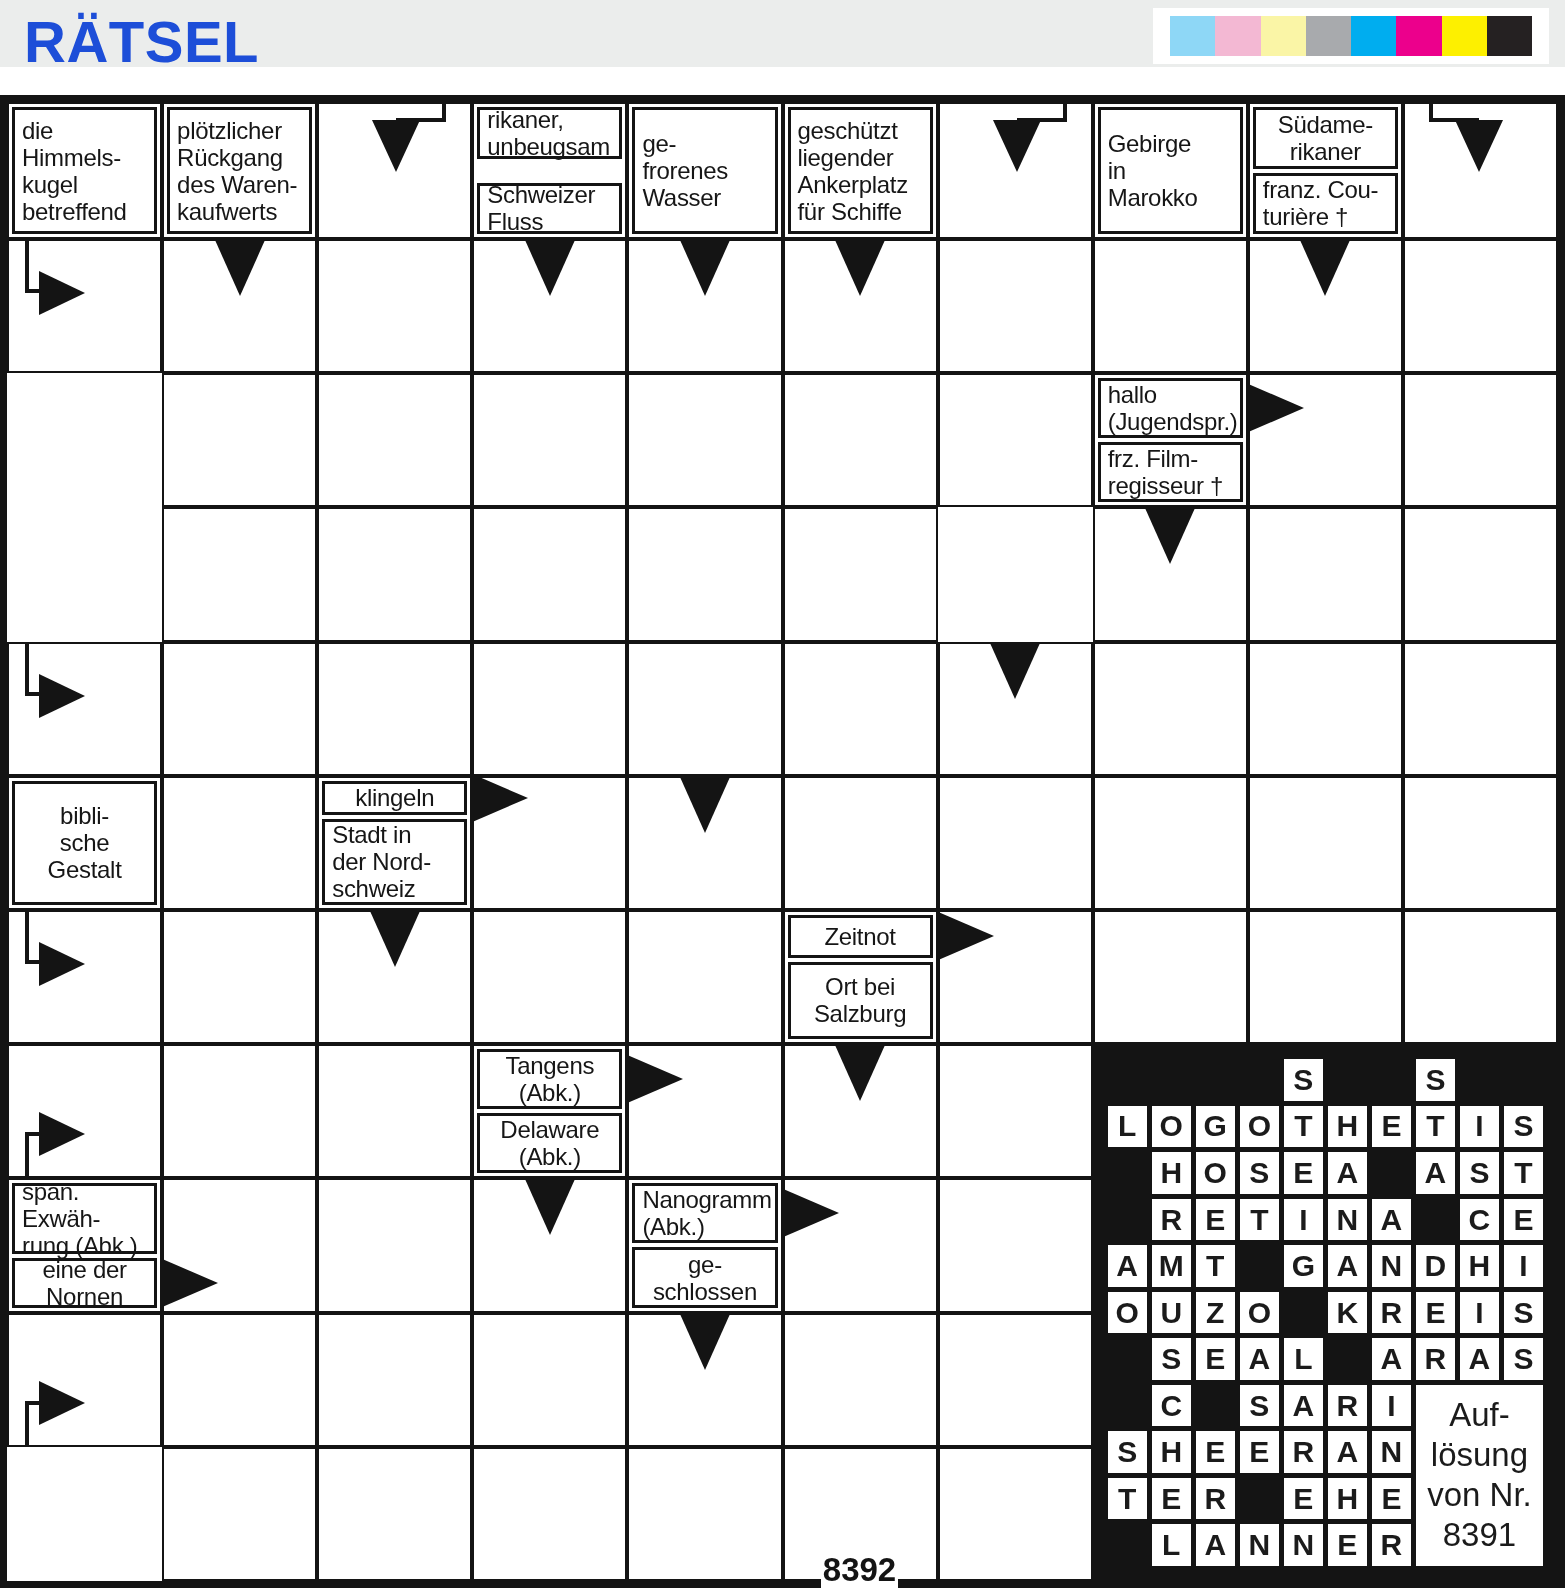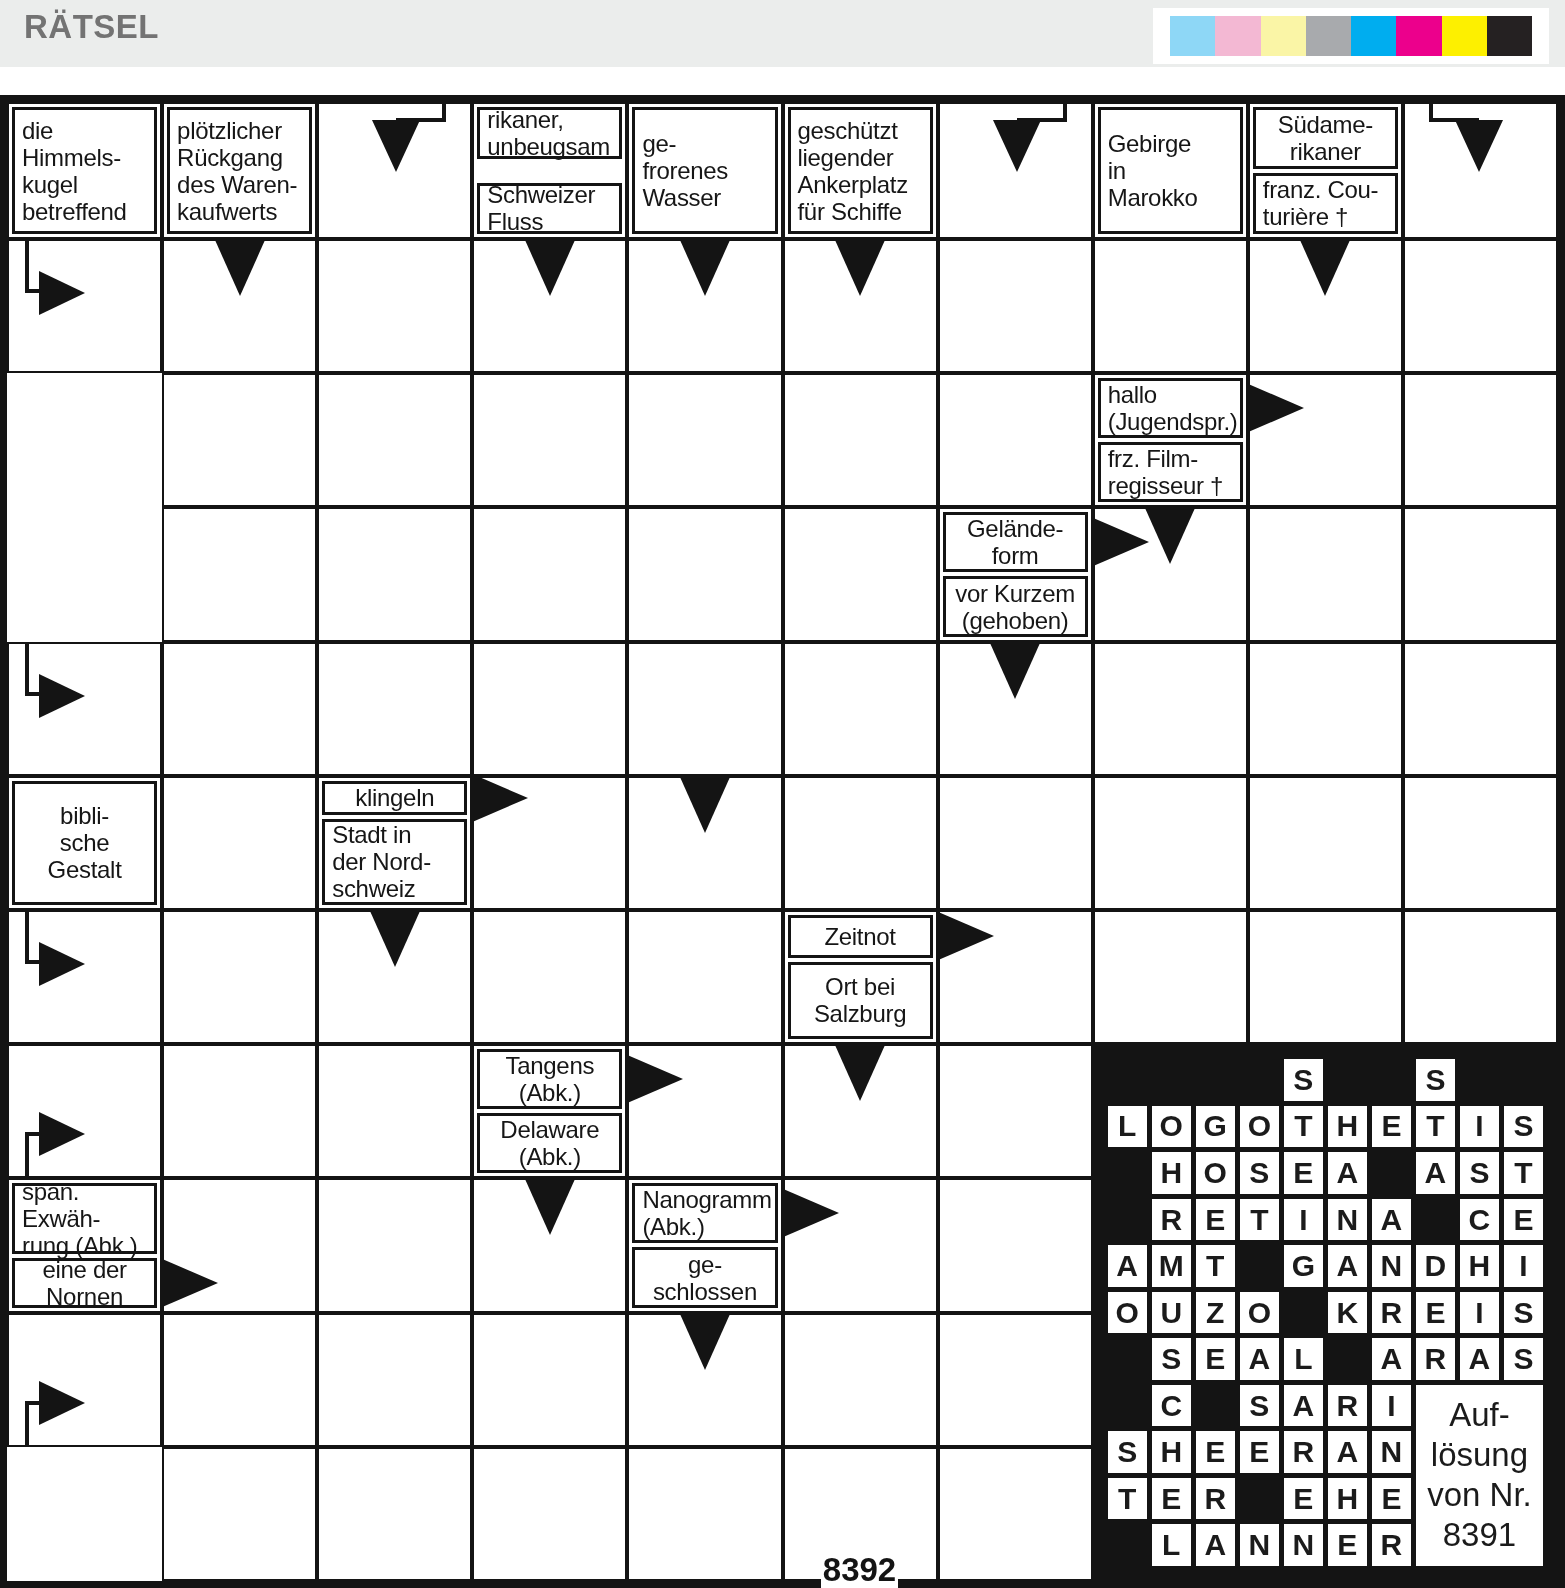--- a/index.html
+++ b/index.html
@@ -1,22 +1,22 @@
 <!DOCTYPE html>
 <html><head>
 <meta charset="utf-8">
 <style>
   html,body{margin:0;padding:0;background:#fff;}
   body{width:1565px;height:1588px;position:relative;overflow:hidden;
        font-family:"Liberation Sans", sans-serif;color:#161616;}
 
   
   .band{position:absolute;left:0;top:0;width:1565px;height:67px;background:#ebedec;}
-  .title{position:absolute;left:24px;top:8px;font-size:33px;font-weight:bold;
-         letter-spacing:.5px;color:#737373;}
+  .title{position:absolute;left:24px;top:8px;font-size:58px;font-weight:bold;
+         letter-spacing:.5px;color:#1d4ed8;}
   .colorbar{position:absolute;right:16px;top:8px;width:396px;height:56px;background:#fff;
             display:flex;align-items:center;padding:0 17px;box-sizing:border-box;}
   .swatch{height:40px;flex:1;}
 
   
   .xword{position:absolute;left:0;top:95px;width:1565px;height:1493px;box-sizing:border-box;
          border:7px solid #141414;background:#fff;display:grid;
          grid-template-columns:repeat(10,1fr);grid-template-rows:137px repeat(10,1fr);}
   .cell{background:#fff;border:2px solid #141414;position:relative;overflow:visible;}
 
@@ -207,28 +207,20 @@
 regisseur †</div>
       </div>
     </div>
     <div class="cell" style="grid-area: 3 / 9;"></div>
     <div class="cell" style="grid-area: 3 / 10;"></div>
     <div class="cell" style="grid-area: 4 / 2;"></div>
     <div class="cell" style="grid-area: 4 / 3;"></div>
     <div class="cell" style="grid-area: 4 / 4;"></div>
     <div class="cell" style="grid-area: 4 / 5;"></div>
     <div class="cell" style="grid-area: 4 / 6;"></div>
-    <div class="cell" style="grid-area: 4 / 7;">
-      <div class="parts">
-        <div class="part a-center" style="flex-grow: 2;">Gelände-
-form<div class="rarrow"></div></div>
-        <div class="part a-center" style="flex-grow: 2;">vor Kurzem
-(gehoben)</div>
-      </div>
-    </div>
     <div class="cell" style="grid-area: 4 / 8;">
       <div class="dmark"></div>
     </div>
     <div class="cell" style="grid-area: 4 / 9;"></div>
     <div class="cell" style="grid-area: 4 / 10;"></div>
     <div class="cell" style="grid-area: 5 / 1;">
       <div class="elbow t-top">
         <div class="tail"></div>
         <div class="foot"></div>
         <div class="head"></div>

